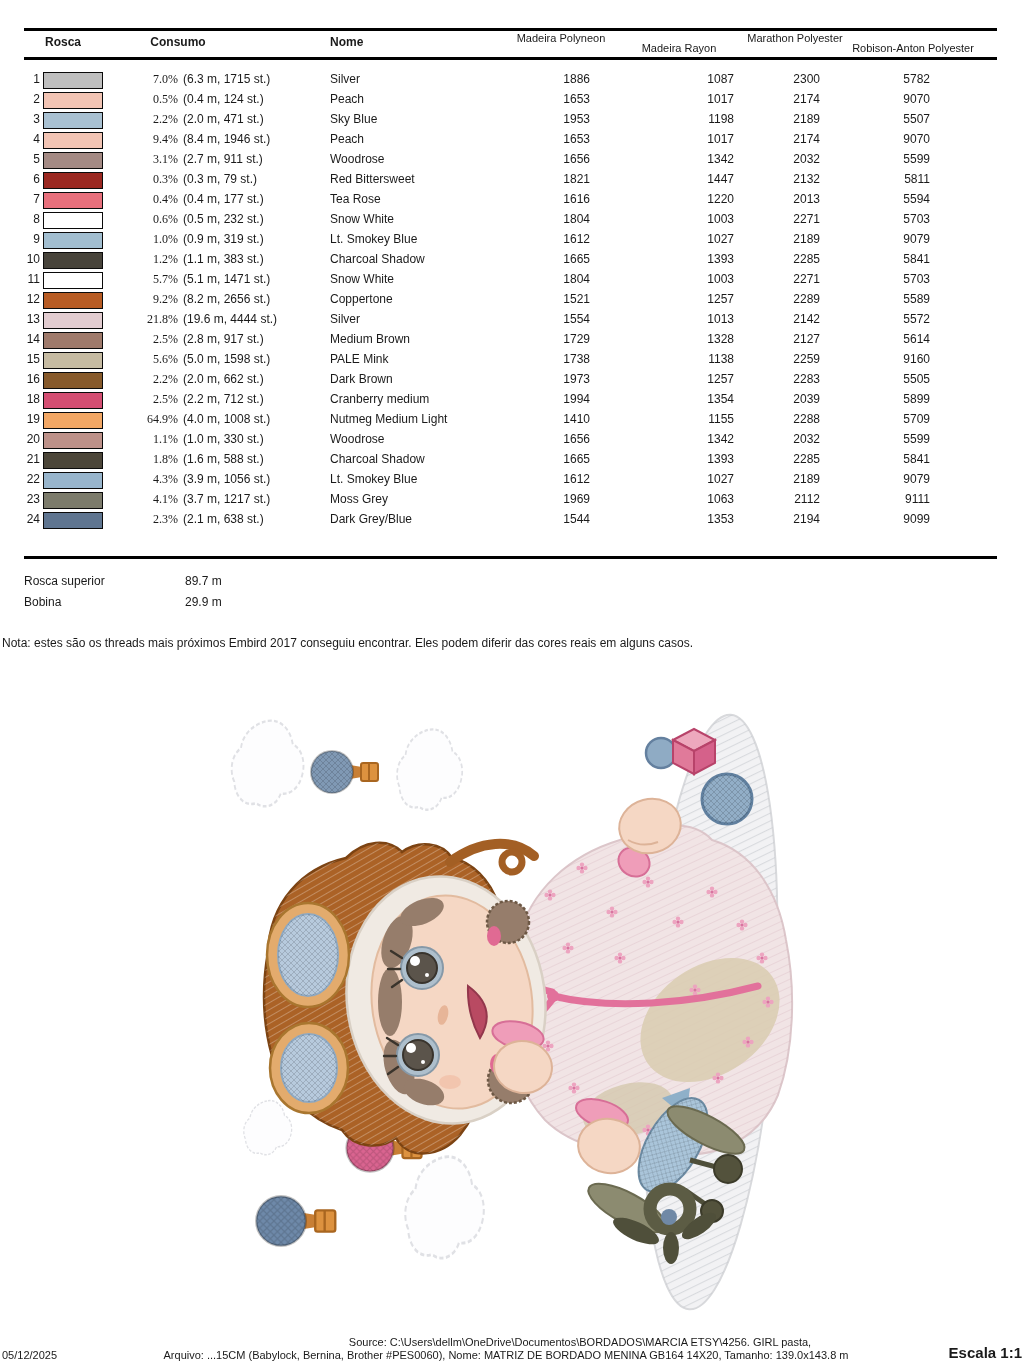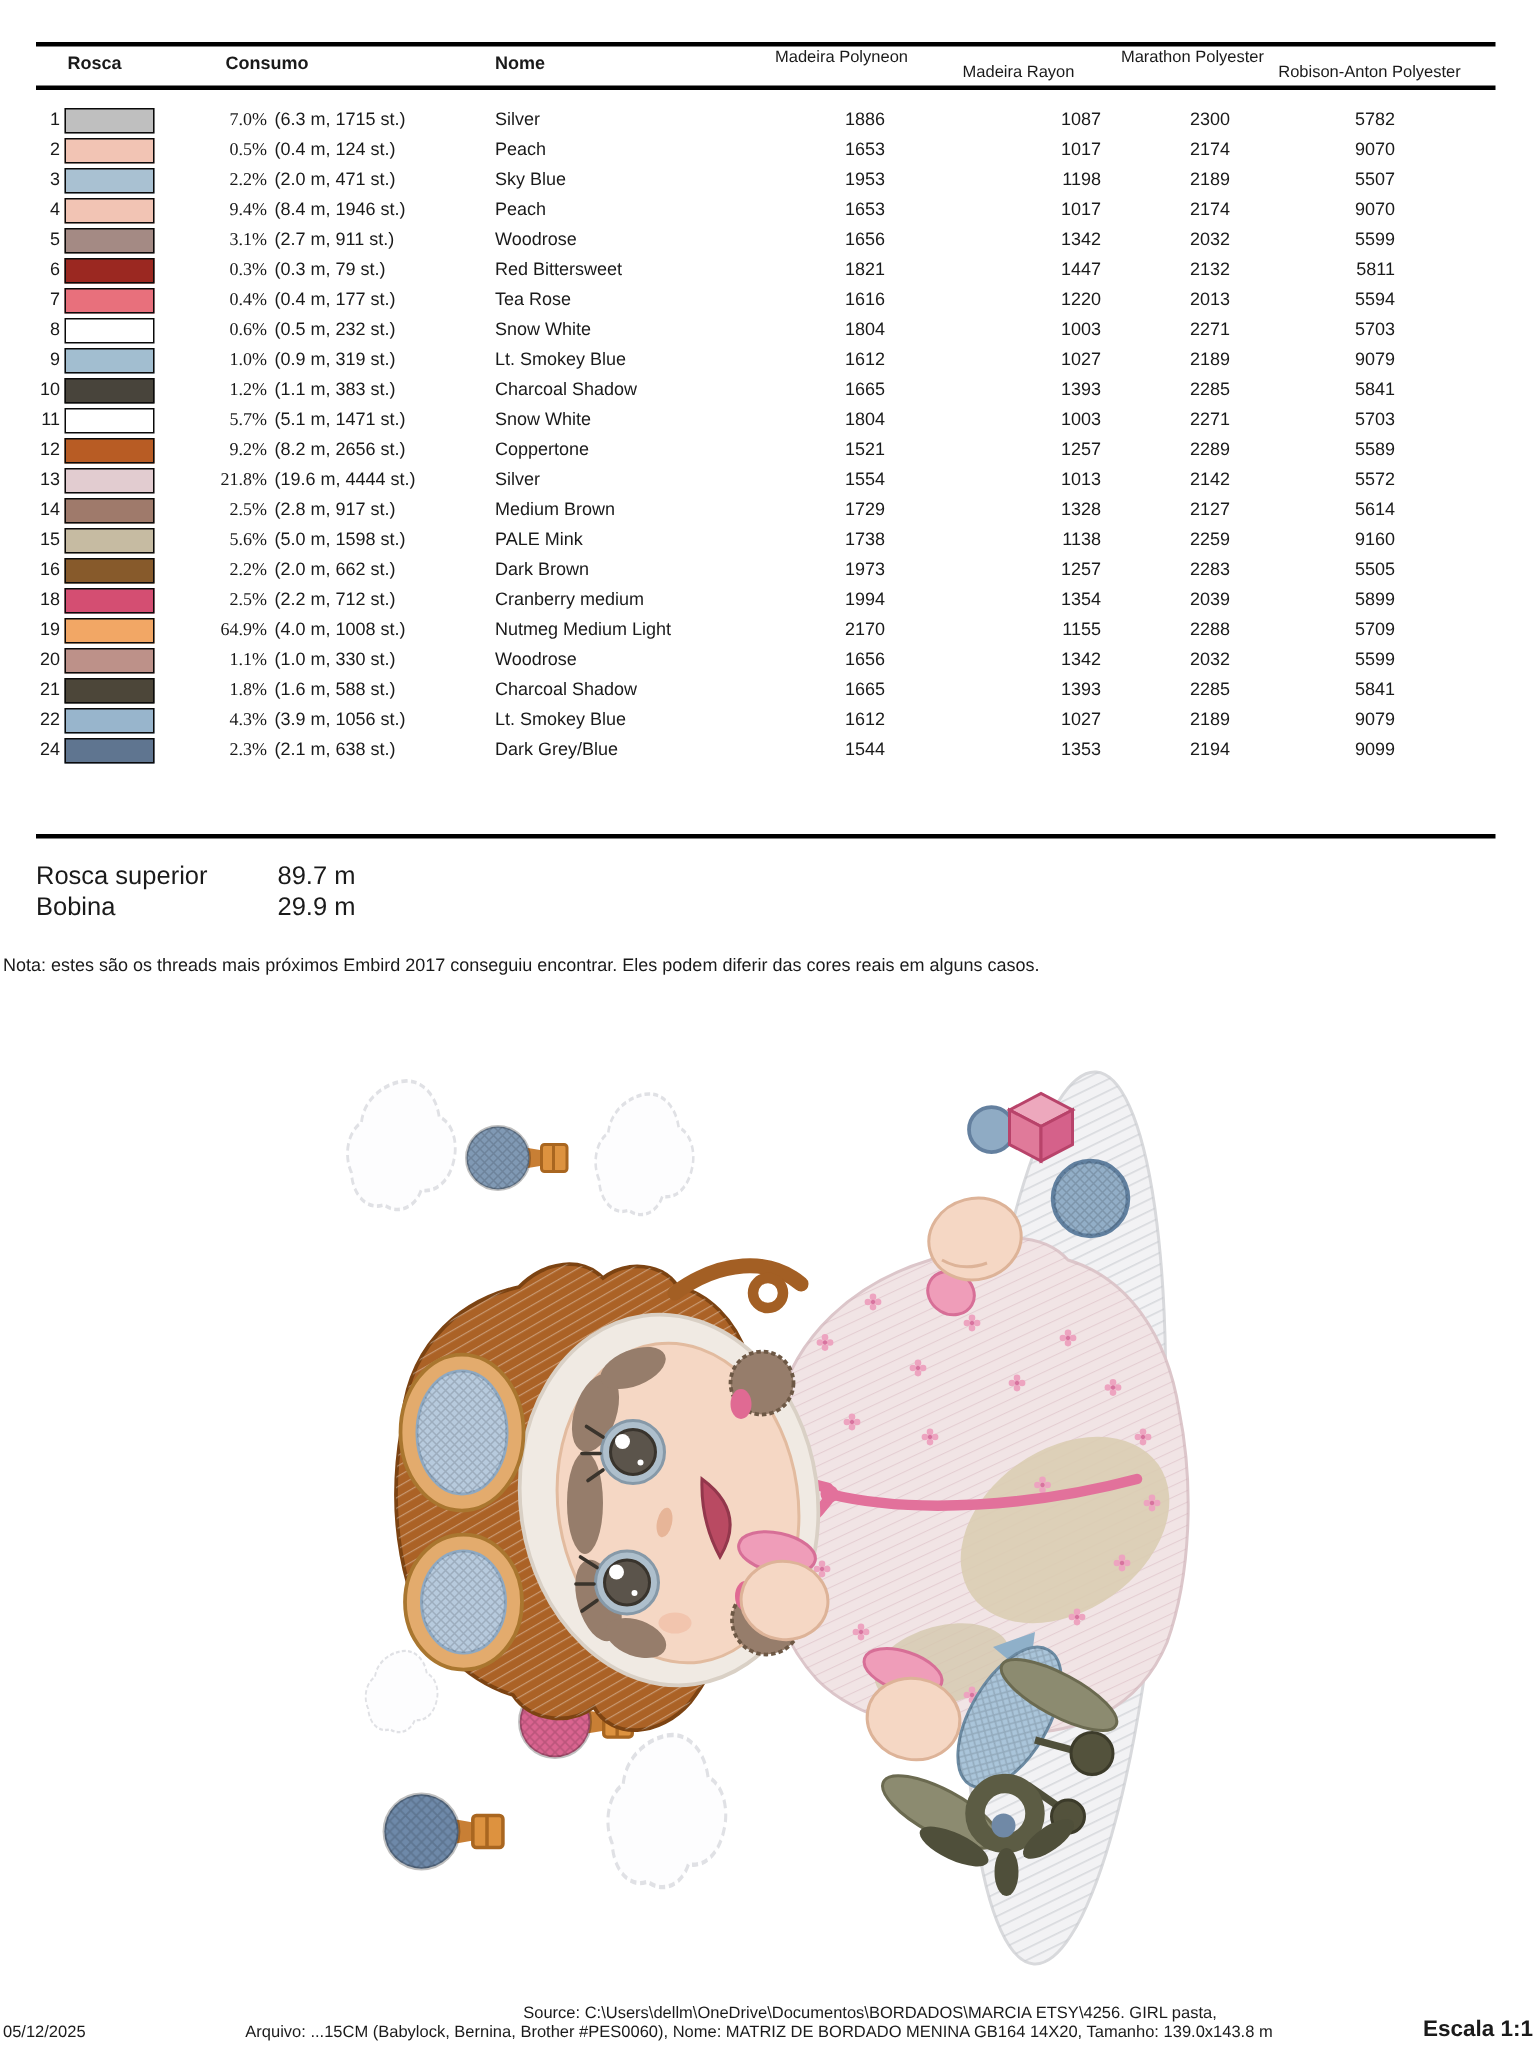--- a/index.html
+++ b/index.html
@@ -12,21 +12,21 @@
   #rows{position:absolute;left:0;top:70px;width:1024px;}
   .trow{position:relative;height:20px;font-size:12px;}
   .trow span{position:absolute;top:2px;white-space:nowrap;}
   .rnum{left:0;width:40px;text-align:right;}
   .rswatch{left:43px;width:58px;height:15px;border:1px solid #0a0a0a;}
   .rpct{left:120px;width:58px;text-align:right;font-family:Liberation Serif, serif;}
   .rrest{left:183px;}
   .rname{left:330px;}
   .rc{width:80px;text-align:right;}
   .rc1{left:510px}.rc2{left:654px}.rc3{left:740px}.rc4{left:850px}
-  .sum{position:absolute;font-size:17px;}
+  .sum{position:absolute;font-size:12px;}
   #note{position:absolute;left:2px;top:636px;font-size:12px;}
   
   .ft{position:absolute;font-size:11px;white-space:nowrap;}
   #escala{position:absolute;right:2px;top:1344px;font-weight:bold;font-size:15px;}
 </style>
 </head>
 <body>
 
 <div class="hline" style="top:28px;height:3px"></div>
 <div class="th" style="left:24px;top:35px;width:78px;text-align:center">Rosca</div>
@@ -243,21 +243,21 @@
     <span class="rc rc3">2039</span>
     <span class="rc rc4">5899</span>
   </div>
 
   <div class="trow">
     <span class="rnum">19</span>
     <span class="rswatch" style="background: rgb(242, 167, 101);"></span>
     <span class="rpct">64.9%</span>
     <span class="rrest">(4.0 m, 1008 st.)</span>
     <span class="rname">Nutmeg Medium Light</span>
-    <span class="rc rc1">2170</span>
+    <span class="rc rc1">1410</span>
     <span class="rc rc2">1155</span>
     <span class="rc rc3">2288</span>
     <span class="rc rc4">5709</span>
   </div>
 
   <div class="trow">
     <span class="rnum">20</span>
     <span class="rswatch" style="background: rgb(189, 145, 137);"></span>
     <span class="rpct">1.1%</span>
     <span class="rrest">(1.0 m, 330 st.)</span>
@@ -285,20 +285,31 @@
     <span class="rswatch" style="background: rgb(152, 181, 204);"></span>
     <span class="rpct">4.3%</span>
     <span class="rrest">(3.9 m, 1056 st.)</span>
     <span class="rname">Lt. Smokey Blue</span>
     <span class="rc rc1">1612</span>
     <span class="rc rc2">1027</span>
     <span class="rc rc3">2189</span>
     <span class="rc rc4">9079</span>
   </div>
 
+  <div class="trow">
+    <span class="rnum">23</span>
+    <span class="rswatch" style="background: rgb(124, 123, 107);"></span>
+    <span class="rpct">4.1%</span>
+    <span class="rrest">(3.7 m, 1217 st.)</span>
+    <span class="rname">Moss Grey</span>
+    <span class="rc rc1">1969</span>
+    <span class="rc rc2">1063</span>
+    <span class="rc rc3">2112</span>
+    <span class="rc rc4">9111</span>
+  </div>
 
   <div class="trow">
     <span class="rnum">24</span>
     <span class="rswatch" style="background: rgb(95, 117, 144);"></span>
     <span class="rpct">2.3%</span>
     <span class="rrest">(2.1 m, 638 st.)</span>
     <span class="rname">Dark Grey/Blue</span>
     <span class="rc rc1">1544</span>
     <span class="rc rc2">1353</span>
     <span class="rc rc3">2194</span>

